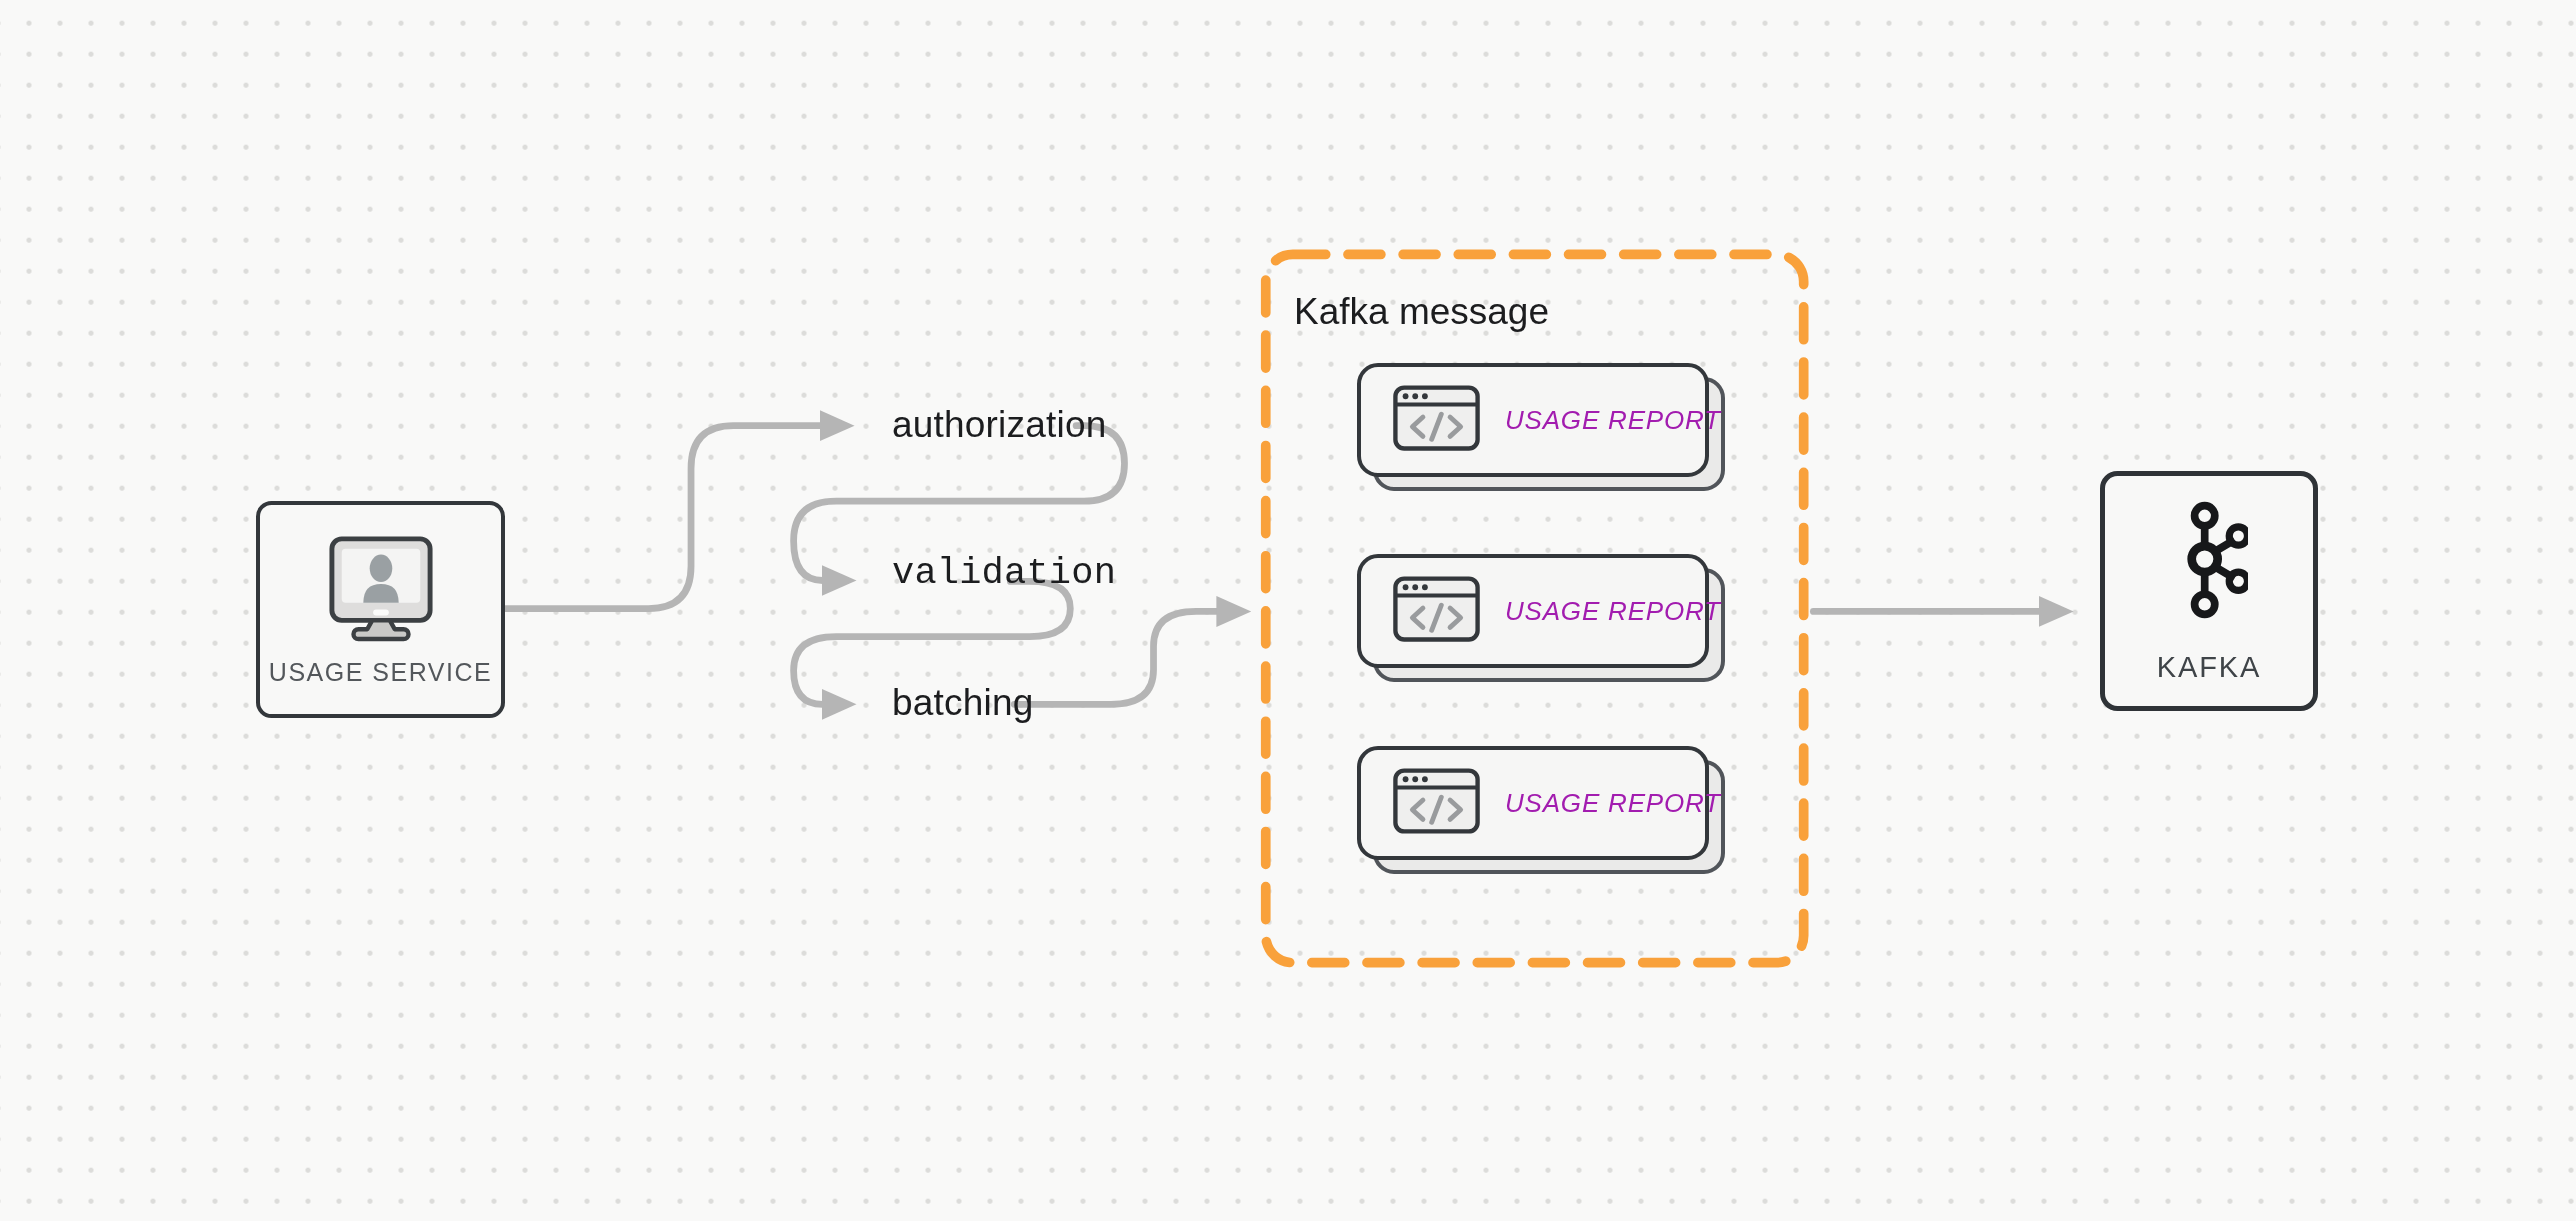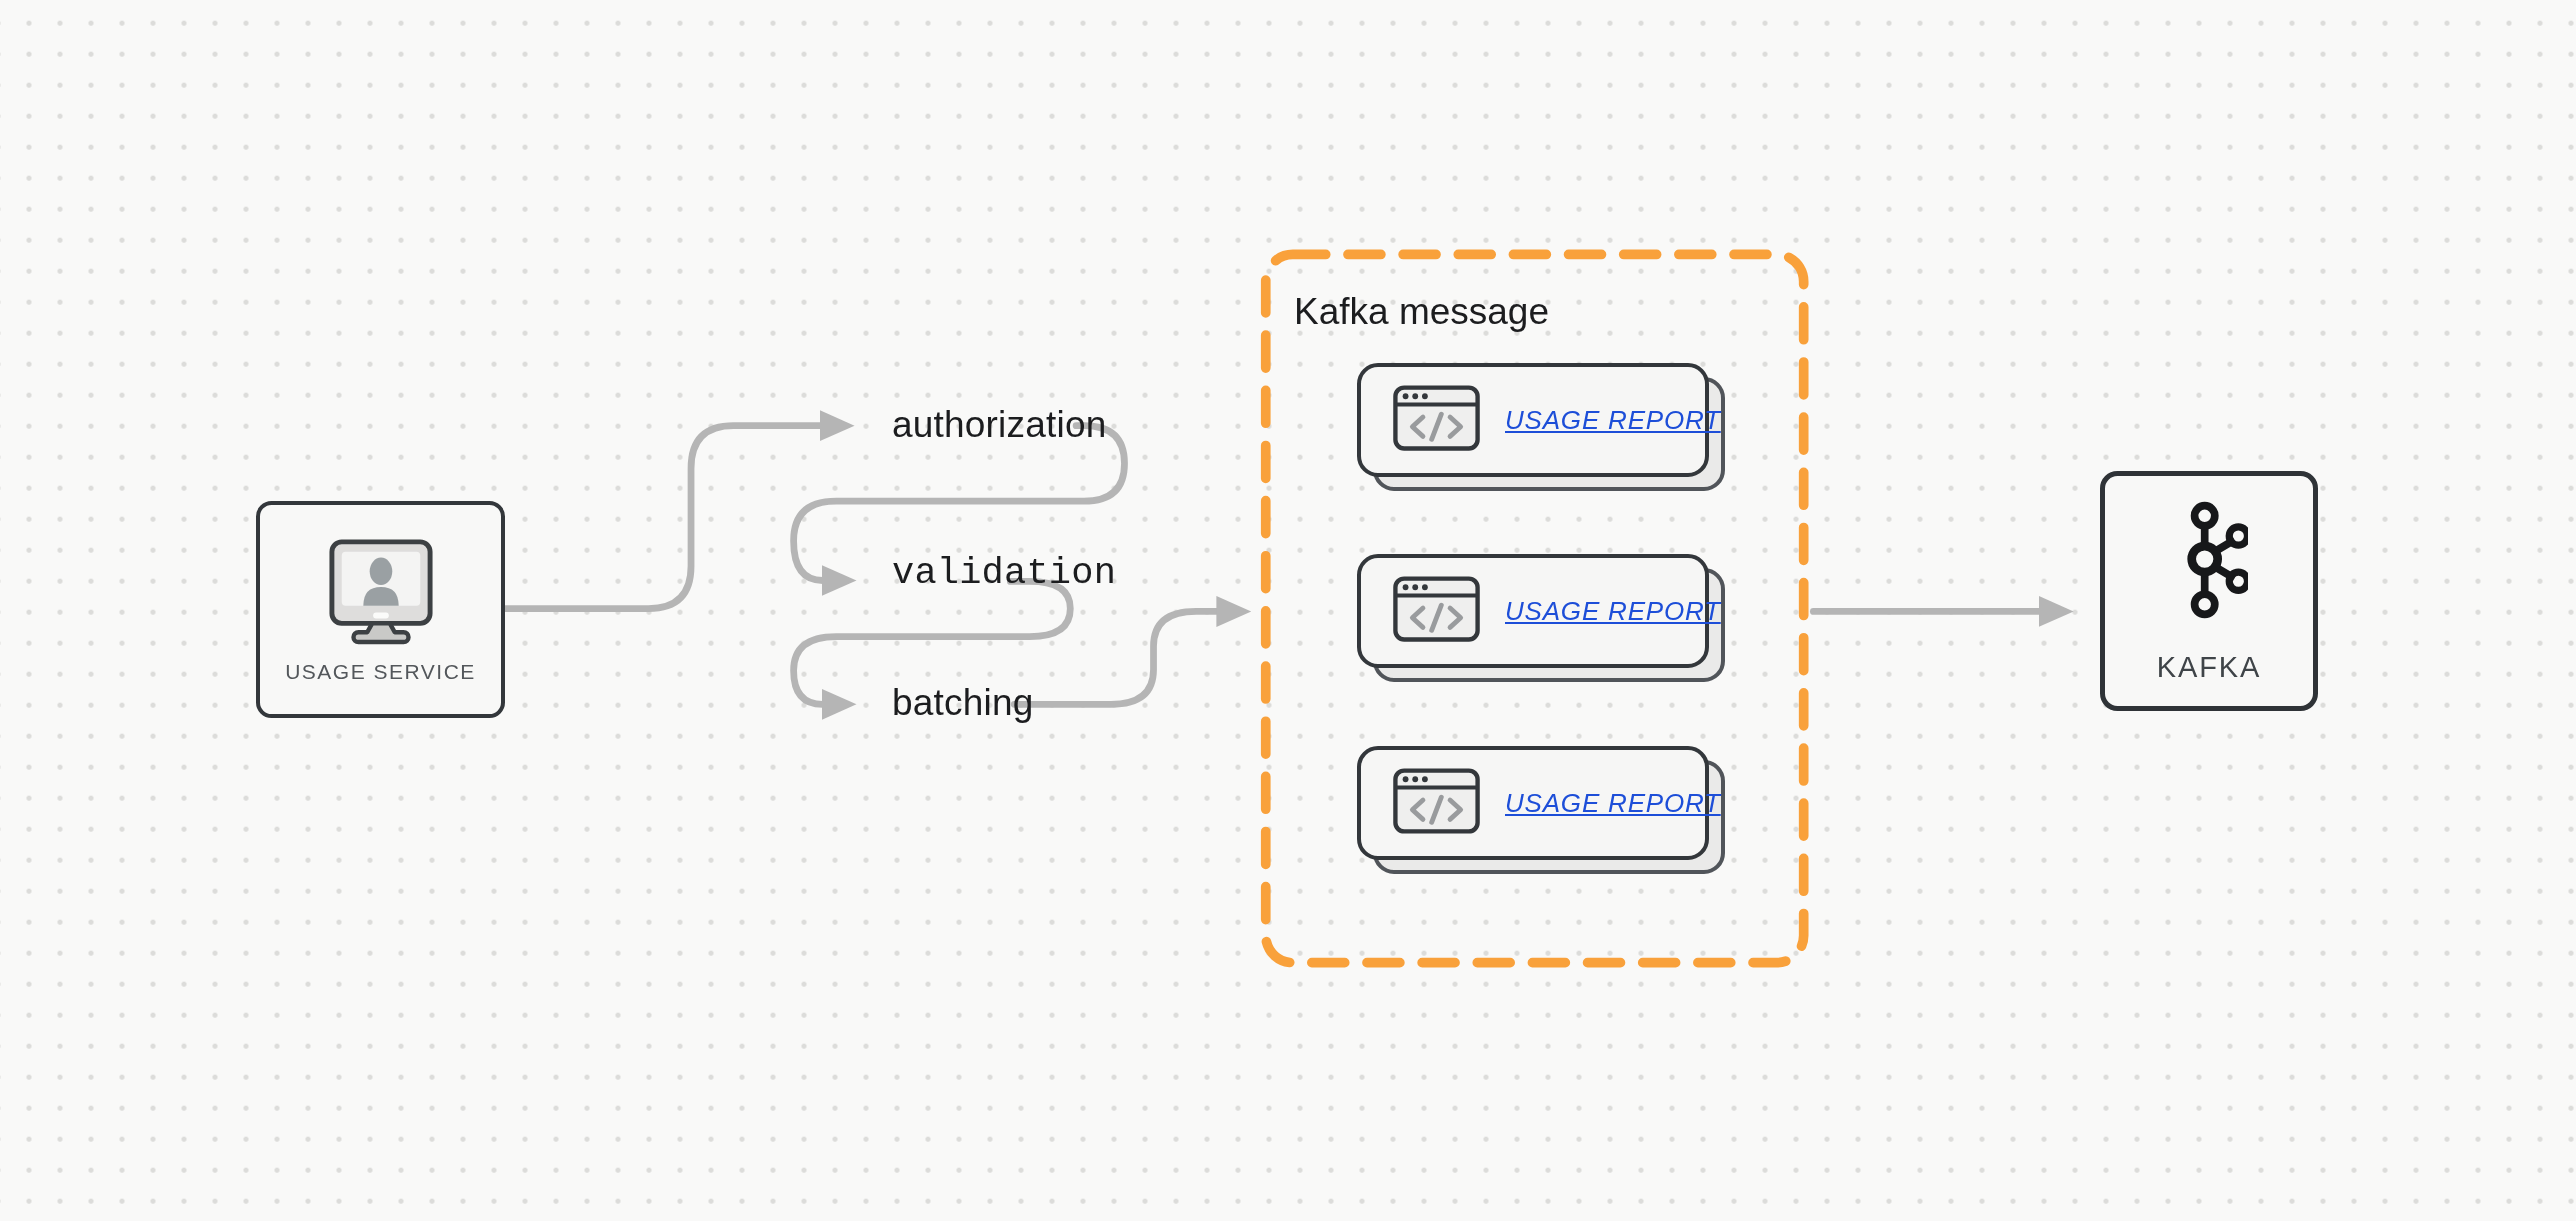--- a/index.html
+++ b/index.html
@@ -46,21 +46,21 @@
   
   .service-node{
     left:256px;top:501px;width:249px;height:217px;
     background:var(--node-bg);
     border:4.8px solid var(--node-border);
     border-radius:15.5px;
     display:flex;flex-direction:column;align-items:center;justify-content:center;
     gap:9.7px;
   }
   .service-node .node-label{
-    font-size:21px;color:var(--muted);letter-spacing:1.5px;margin-top:1.9px;
+    font-size:25px;color:var(--muted);letter-spacing:1.5px;margin-top:1.9px;
   }
 
   
   .group-title{
     left:1294px;top:312px;
     transform:translateY(-50%);
     font-size:37px;font-weight:500;color:var(--ink);
     white-space:nowrap;
   }
   .card-wrap{left:1357px;width:352px;height:114px;}
@@ -72,23 +72,22 @@
   }
   .card{
     position:absolute;left:0;top:0;width:352px;height:114px;
     background:var(--card-bg);
     border:4.8px solid var(--node-border);
     border-radius:21px;
     display:flex;align-items:center;
     padding-left:32px;gap:25px;
   }
   .card .card-label{
-    font-size:26px;font-style:italic;color:#1d4ed8;letter-spacing:0.8px;
+    font-size:26px;font-style:italic;color:#a21caf;letter-spacing:0.8px;
     white-space:nowrap;
-    text-decoration:underline;
   }
 
   
   .kafka-node{
     left:2100px;top:471px;width:218px;height:240px;
     background:var(--node-bg);
     border:5.8px solid #2f3337;
     border-radius:17.4px;
     display:flex;flex-direction:column;align-items:center;justify-content:center;
     gap:21px;

